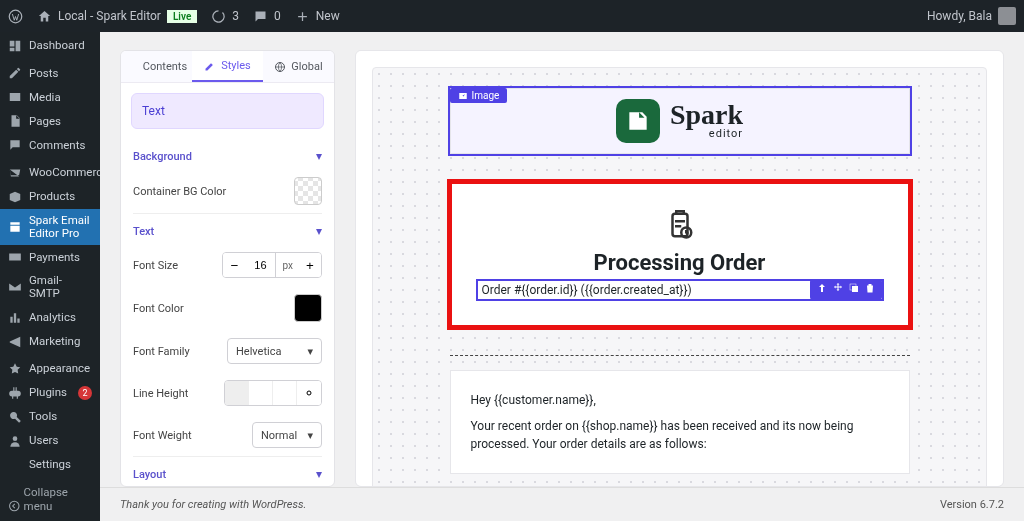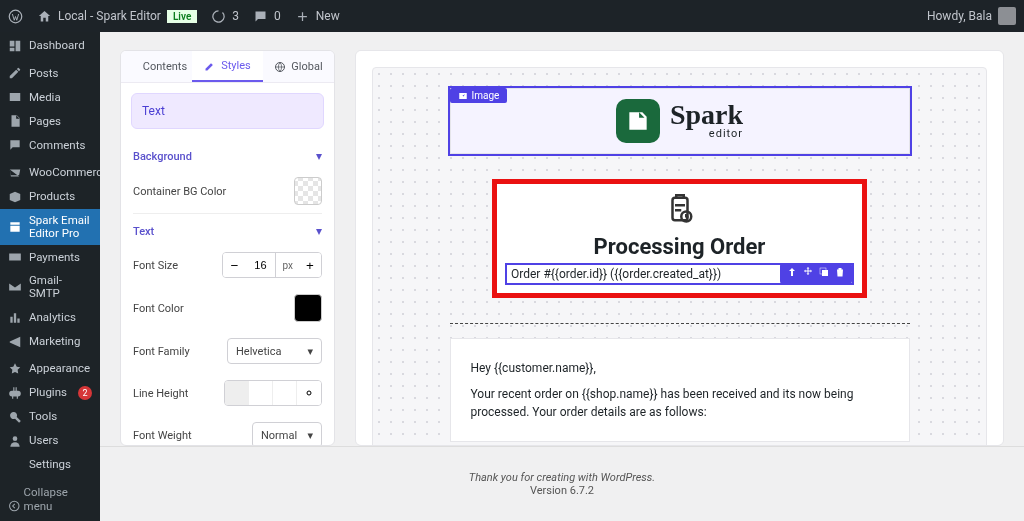--- a/index.html
+++ b/index.html
@@ -203,22 +203,22 @@
     width:44px;height:44px;background:#1a693c;border-radius:10px;
     display:flex;align-items:center;justify-content:center;
   }
   .spark-logo .mark svg{width:26px;height:26px;fill:#fff;}
   .spark-logo .word{font-size:28px;font-weight:800;font-family:Georgia,serif;line-height:0.85;}
   .spark-logo .sub{font-size:11px;letter-spacing:1px;display:block;text-align:right;}
 
   .hl-red{
     outline:5px solid #ea1111;
     background:#fff;
-    width:365px;margin:0 auto 30px;
-    padding:10px;
+    width:456px;margin:0 auto 30px;
+    padding:26px;
   }
   .order-icon svg{width:30px;height:30px;fill:none;stroke:#333;stroke-width:2;display:block;margin:0 auto 10px;}
   .order-title{font-size:22px;font-weight:700;text-align:center;margin:6px 0;}
   .order-sub-wrap{position:relative;}
   .order-sub{
     text-align:left;font-size:12px;
     outline:2px solid #4f41e5;padding:2px 4px;
   }
   .sel-tools{
     position:absolute;right:0;top:-2px;
@@ -226,23 +226,23 @@
   }
   .sel-tools button{background:none;border:none;cursor:pointer;}
   .sel-tools svg{width:12px;height:12px;fill:#fff;}
 
   .dashed-sep{border:none;border-top:1px dashed #444;margin:14px auto;width:460px;}
 
   .body-block{width:460px;margin:0 auto 30px;background:#fff;border:1px solid #e6e6ea;padding:20px;font-size:12px;line-height:1.5;}
 
   
   .footer{
-    display:flex;justify-content:space-between;align-items:center;
+    display:flex;justify-content:space-between;align-items:flex-end;
     font-size:11px;font-style:italic;color:#555;
-    padding:24px 20px;border-top:1px solid #ddd;background:#f0f0f1;flex-direction:column;
+    padding:10px 20px;border-top:1px solid #ddd;background:#f0f0f1;
   }
 
 </style>
 </head>
 <body>
 
 <div class="adminbar">
   <div class="ab-left">
     <span class="ab-item">
       <svg viewBox="0 0 24 24">

